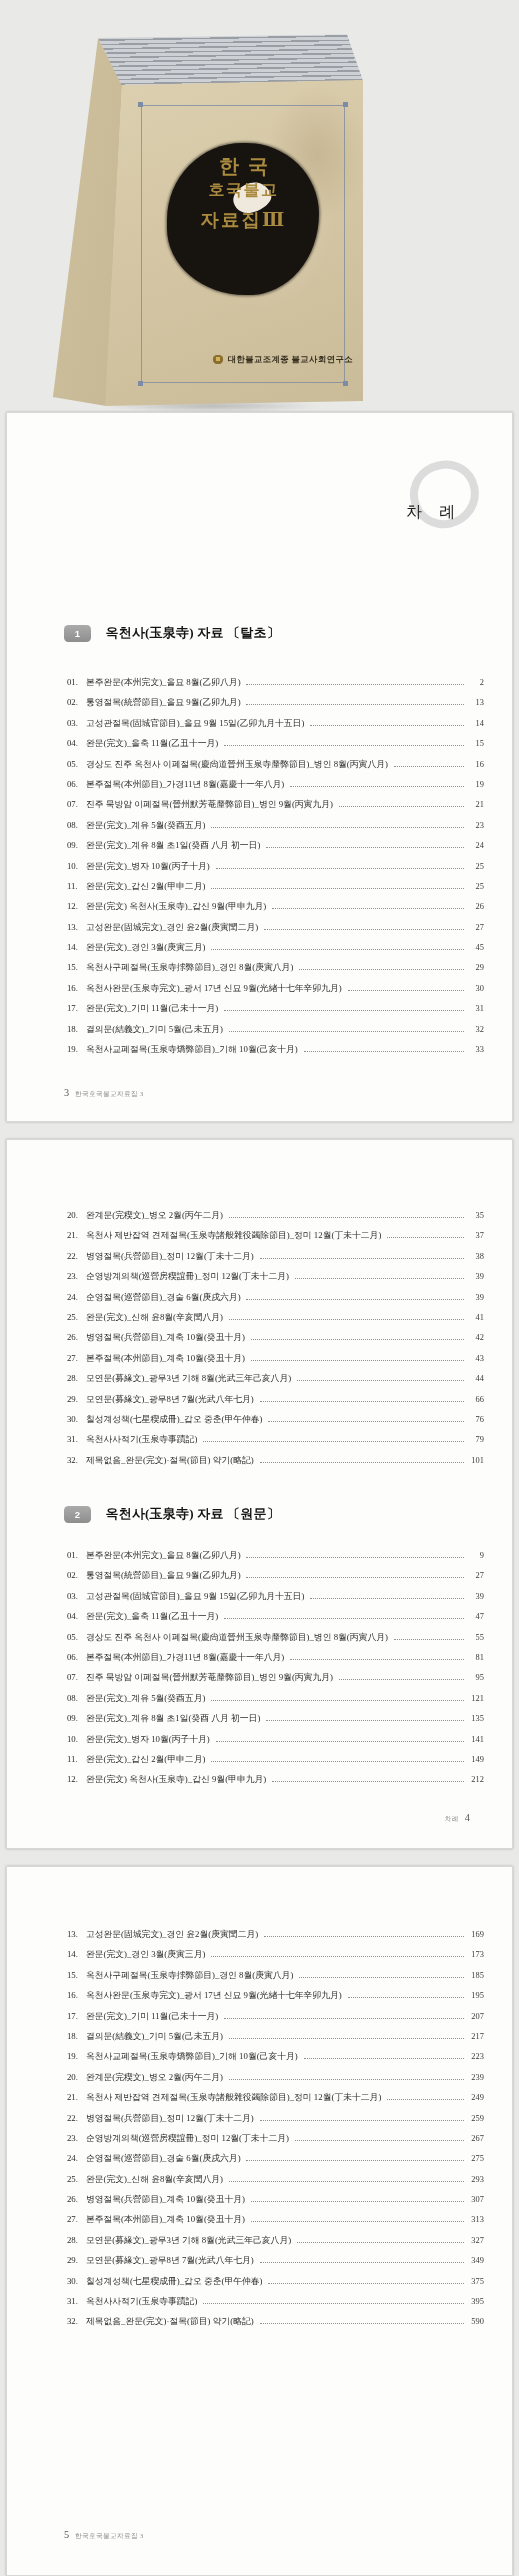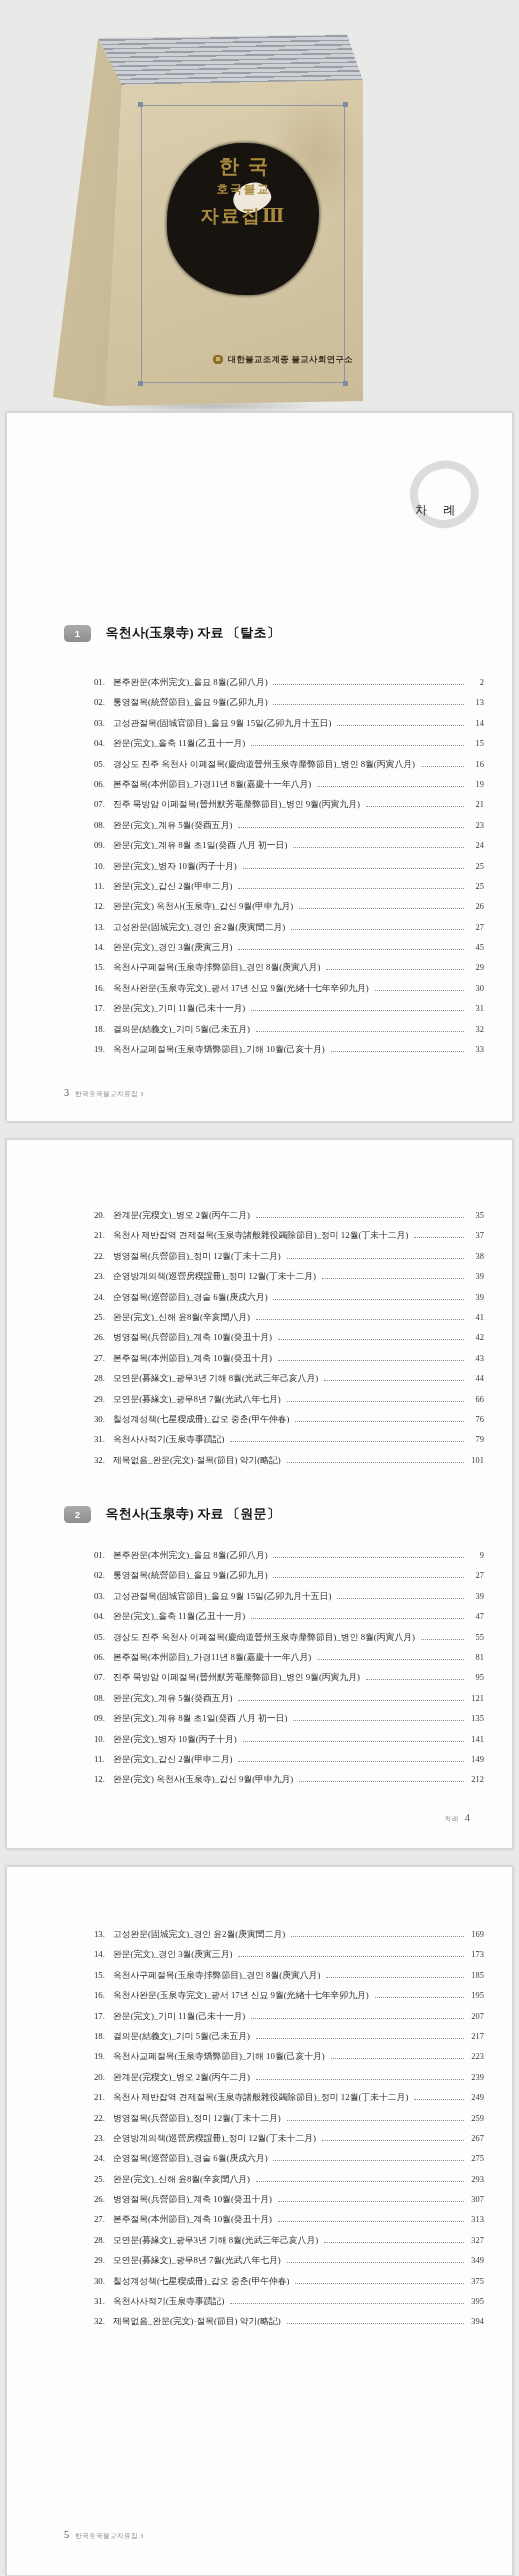--- a/index.html
+++ b/index.html
@@ -35,43 +35,43 @@
   .fc.tl{left:-3.7px;top:-3.7px}.fc.tr{right:-3.7px;top:-3.7px}
   .fc.bl{left:-3.7px;bottom:-3.7px}.fc.br{right:-3.7px;bottom:-3.7px}
   .blob{position:absolute;left:117px;top:110px;width:152px;height:152px;background:#17130f;
     border-radius:51% 49% 47% 53% / 52% 48% 55% 45%;
     box-shadow:0 0 2.2px 1.5px rgba(23,19,15,0.45);}
   .splash{position:absolute;left:66px;top:40px;width:38px;height:29px;background:#efe9dd;
     border-radius:55% 45% 60% 40%/50% 60% 40% 50%;transform:rotate(-15deg);}
   .cover-title{position:absolute;left:116px;top:123px;width:155px;text-align:center;
     color:#aa8a3f;font-weight:700;line-height:1;}
   .ct1{font-size:20px;letter-spacing:8.8px;text-indent:8.8px;}
-  .ct2{font-size:12px;letter-spacing:1.5px;margin-top:6.6px;}
+  .ct2{font-size:16px;letter-spacing:1.5px;margin-top:6.6px;font-family:Liberation Mono, monospace;}
   .ct3{font-size:18.3px;letter-spacing:2.2px;margin-top:12px;}
   .pub{position:absolute;left:79px;top:321px;width:224px;display:flex;align-items:center;
     justify-content:flex-end;gap:5.1px;color:#37301f;font-size:8.4px;font-weight:700;letter-spacing:0.4px;}
   .logo{width:9.5px;height:9.5px;border-radius:50%;flex:none;
     background:radial-gradient(circle at 50% 45%, #d3b35c 0 33%, #8a6f2f 34% 100%);
     box-shadow:inset 0 0 0 1.1px #8a6f2f;}
   
   .page{position:absolute;left:5.9px;width:507px;background:#fdfdfc;
     box-shadow:0 0 2.2px rgba(0,0,0,0.25);border:0.7px solid #d8d8d6;box-sizing:border-box;}
   .p1{top:412px;height:710px;}
   .p2{top:1139px;height:710px;}
   .p3{top:1866px;height:710px;}
   .stamp-ring{position:absolute;right:33px;top:48px;width:53px;height:51px;
     border:8px solid #dadada;border-radius:50% 48% 52% 50%;transform:rotate(-12deg);opacity:0.95;}
-  .stamp-label{position:absolute;right:50px;top:89px;font-size:12px;color:#1c1c1c;
+  .stamp-label{position:absolute;right:50px;top:89px;font-size:16px;color:#1c1c1c;
     letter-spacing:6.6px;white-space:nowrap;}
   .sec{position:absolute;left:57px;display:flex;align-items:center;gap:14.6px;}
   .badge{width:27px;height:17px;background:linear-gradient(#ababab,#8e8e8e);border-radius:4.4px;
     color:#fff;font:700 9.5px "Liberation Sans","DejaVu Sans",sans-serif;
     display:flex;align-items:center;justify-content:center;flex:none;}
   .sec-title{font-size:13px;font-weight:700;color:#141414;letter-spacing:0.2px;white-space:nowrap;}
-  .entries{position:absolute;left:60px;right:28px;margin-left:27px;}
+  .entries{position:absolute;left:60px;right:28px;}
   .entry{display:flex;align-items:baseline;height:20.4px;font-size:8.8px;color:#2b2b2b;}
   .enum{width:19px;flex:none;}
   .etitle{flex:none;white-space:nowrap;}
   .leader{flex:1;margin:0 3.7px 0 5.9px;border-bottom:1.2px dotted #8f8f8f;height:6.6px;min-width:8.8px;}
   .epage{flex:none;min-width:16px;text-align:right;font-size:8.4px;color:#3a3a3a;}
   .footer{position:absolute;display:flex;align-items:baseline;gap:5.9px;}
   .f-left{left:57px;}
   .f-right{right:42px;}
   .fpn{font-size:10.3px;color:#555;}
   .fbt{font-size:6.6px;color:#8a8a8a;letter-spacing:0.4px;}
@@ -514,21 +514,21 @@
       <div class="entry">
         <span class="enum">31.</span>
         <span class="etitle">옥천사사적기(玉泉寺事蹟記)</span>
         <span class="leader"></span>
         <span class="epage">395</span>
       </div>
       <div class="entry">
         <span class="enum">32.</span>
         <span class="etitle">제목없음_완문(完文)·절목(節目) 약기(略記)</span>
         <span class="leader"></span>
-        <span class="epage">394</span>
+        <span class="epage">590</span>
       </div>
     </div>
   <div class="footer f-left" style="bottom:34px;">
     <span class="fpn">5</span>
     <span class="fbt">한국호국불교자료집 3</span>
   </div>
 </div>
 
 
 </body></html>

